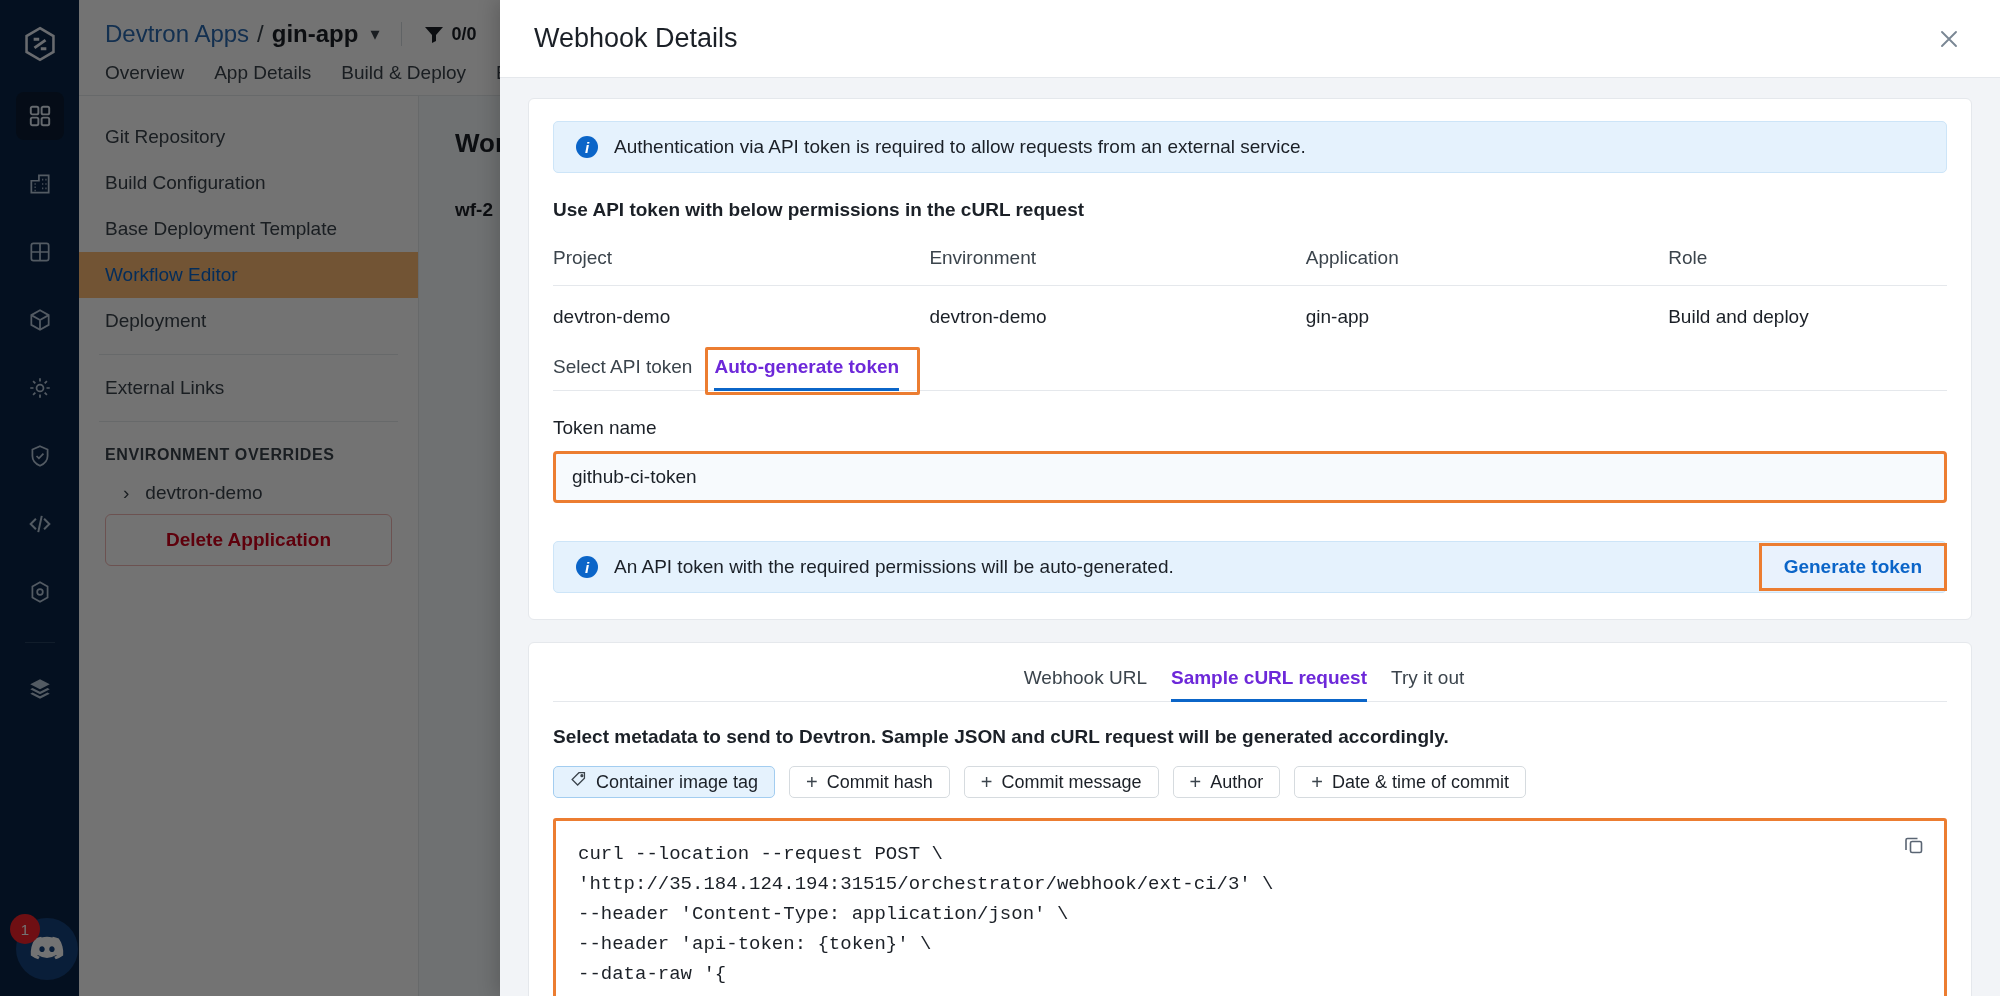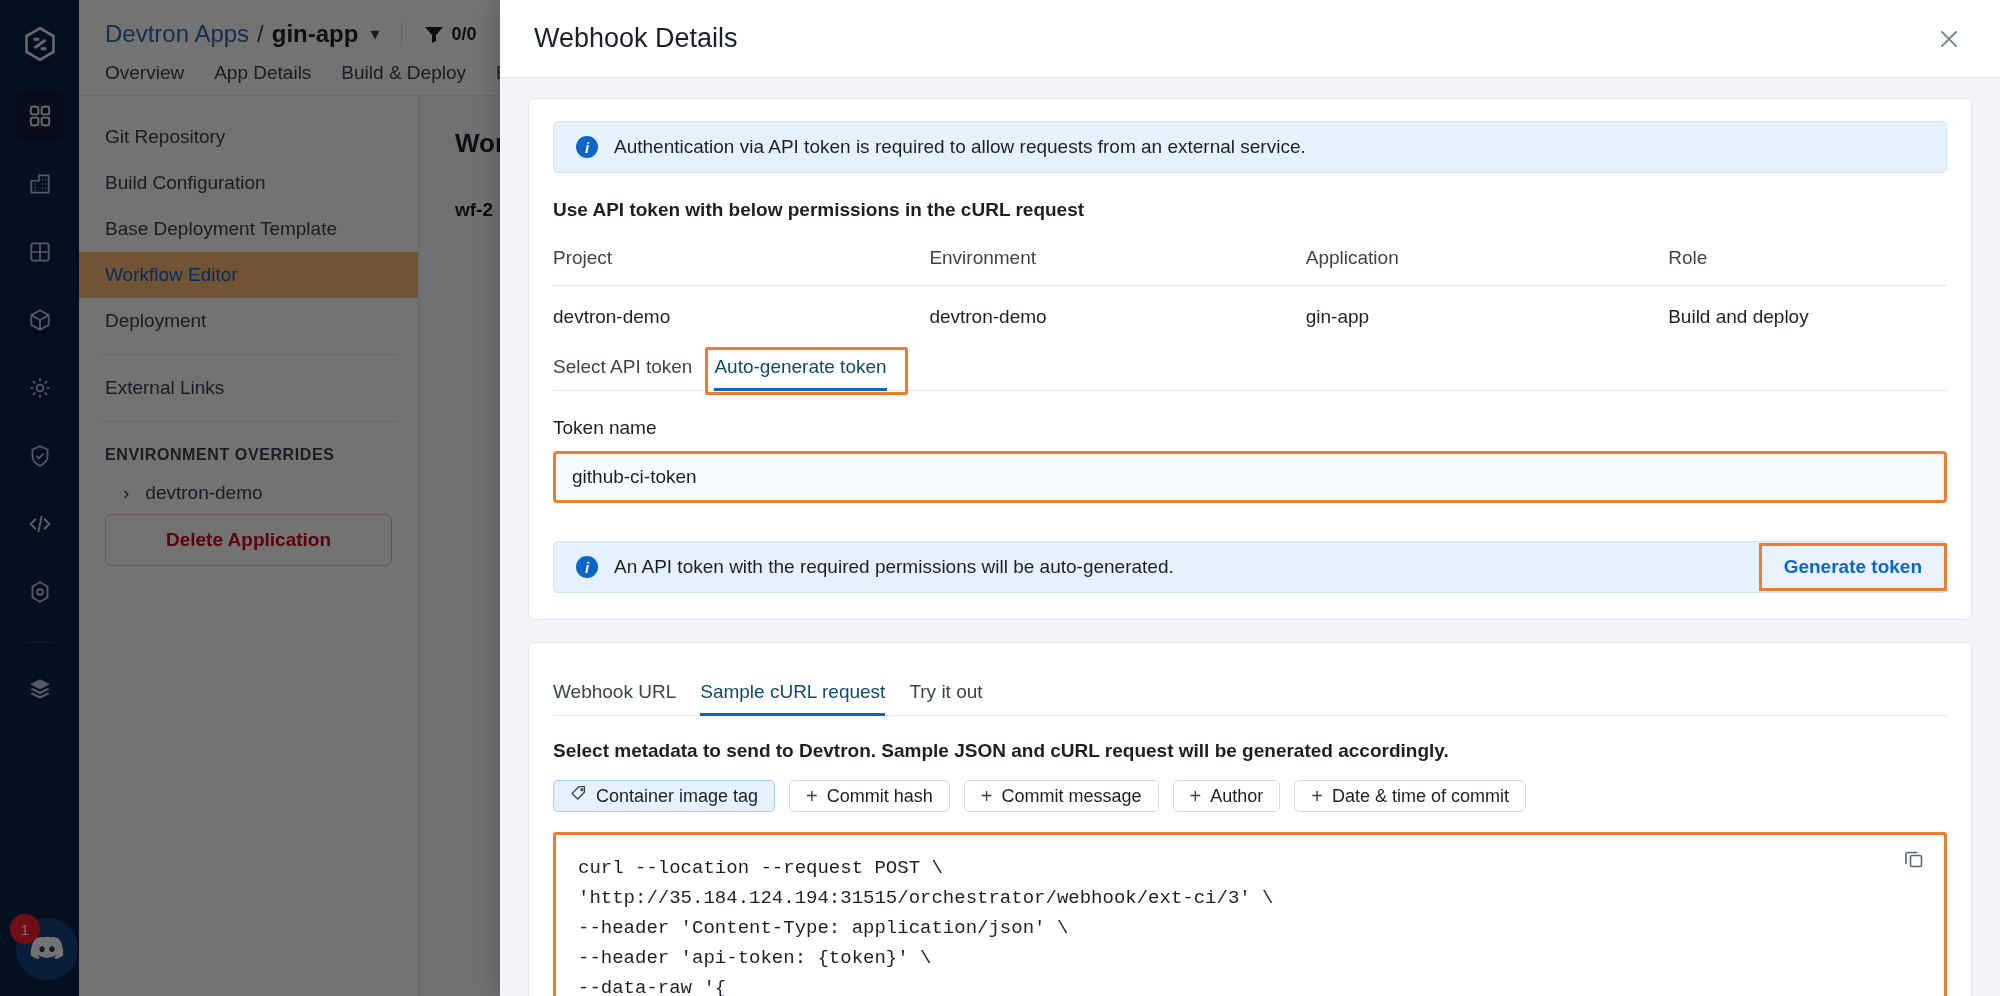--- a/index.html
+++ b/index.html
@@ -180,21 +180,21 @@
   .tabs-row {
     display: flex; align-items: flex-end; gap: 0;
     border-bottom: 1px solid #e5e8ec;
     margin-top: 28px;
   }
   .tab {
     font-size: 19px; color: #3b444c; padding: 0 12px 12px 12px;
     position: relative;
   }
   .tab:first-child { padding-left: 0; }
-  .tab.active { color: #0c4a6e; font-weight: 400; }
+  .tab.active { color: #6d28d9; font-weight: 700; }
   .tab.active::after {
     content: ''; position: absolute; left: 12px; right: 12px; bottom: -1px;
     height: 3px; background: #0b65c8;
   }
   .tab:first-child.active::after { left: 0; }
 
   .hl-box {
     position: relative;
   }
   .hl-box::before {
@@ -436,21 +436,21 @@
         <span class="infobar-left">
           <span class="i-circle">i</span>
           <span>An API token with the required permissions will be auto-generated.</span>
         </span>
         <span class="gen-btn">Generate token</span>
       </div>
     </div>
 
     <div class="card" style="padding-top:10px;">
 
-      <div class="tabs-row" style="">
+      <div class="tabs-row" style="margin-top:14px;justify-content:center;">
         <div class="tab">Webhook URL</div>
         <div class="tab active">Sample cURL request</div>
         <div class="tab">Try it out</div>
       </div>
 
       <div class="hint">Select metadata to send to Devtron. Sample JSON and cURL request will be generated accordingly.</div>
 
       <div class="chips">
         <div class="chip selected">
           <span>

